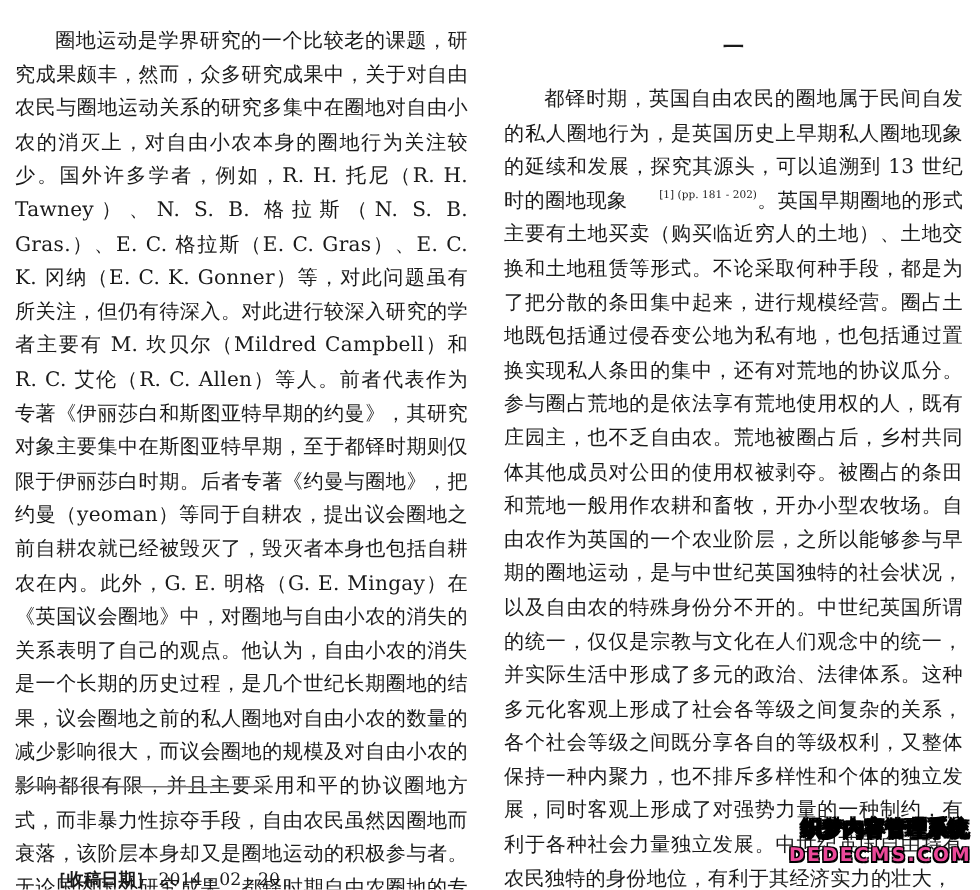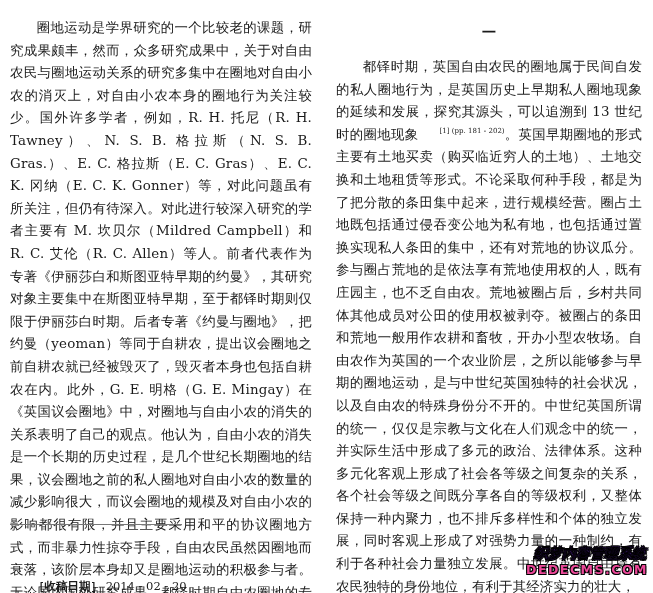--- a/index.html
+++ b/index.html
@@ -13,21 +13,21 @@
   .indent { text-indent:2em; }
   .section-num { text-align:center; font-size:14px; margin:21px 0 0 0; height:22px; line-height:22px; font-weight:bold; }
   .col-right .para { margin-top:13px; }
   sup.cite { font-size:7px; vertical-align:super; line-height:0; letter-spacing:0;margin-left:21px; }
   .footnote-rule { position:absolute; left:10px; top:524px; width:172px; height:0; border-top:1.5px solid #777; }
   .footnotes { position:absolute; left:0; top:537px; width:653px; font-size:11.5px; line-height:19px; }
   .fn-line { white-space:nowrap; padding-left:33px;margin-top:40px; }
   .fn-tag { font-family:"DejaVu Sans", "Liberation Sans", sans-serif; font-weight:bold; font-size:11.5px; }
   .fn-cont { padding-left:10px; }
   .watermark { position:absolute; right:5px; top:545px; text-align:right; font-family:"DejaVu Sans", "Liberation Sans", sans-serif; font-weight:bold; }
-  .wm-cn { font-size:14px; color:#4c1d95; background:#222; -webkit-text-stroke:0.3px #000; padding:0 2px; letter-spacing:0; line-height:17px; text-shadow: 1px 1px 0 #000, -1px -1px 0 #000, 1px -1px 0 #000, -1px 1px 0 #000; background:transparent;font-style:italic; }
+  .wm-cn { font-size:14px; color:#000000; background:#222; -webkit-text-stroke:0.3px #000; padding:0 2px; letter-spacing:0; line-height:17px; text-shadow: 1px 1px 0 #000, -1px -1px 0 #000, 1px -1px 0 #000, -1px 1px 0 #000; background:transparent; }
   .wm-en { font-size:12.5px; color:#ec4899; letter-spacing:1.5px; line-height:15px; text-shadow: 1px 1px 0 #000, -1px -1px 0 #000, 1px -1px 0 #000, -1px 1px 0 #000; }
 </style>
 </head>
 <body>
 
 <div class="col col-left">
   <p class="para indent">圈地运动是学界研究的一个比较老的课题，研究成果颇丰，然而，众多研究成果中，关于对自由农民与圈地运动关系的研究多集中在圈地对自由小农的消灭上，对自由小农本身的圈地行为关注较少。国外许多学者，例如，R. H. 托尼（R. H. Tawney）、N. S. B. 格拉斯（N. S. B. Gras.）、E. C. 格拉斯（E. C. Gras）、E. C. K. 冈纳（E. C. K. Gonner）等，对此问题虽有所关注，但仍有待深入。对此进行较深入研究的学者主要有 M. 坎贝尔（Mildred Campbell）和 R. C. 艾伦（R. C. Allen）等人。前者代表作为专著《伊丽莎白和斯图亚特早期的约曼》，其研究对象主要集中在斯图亚特早期，至于都铎时期则仅限于伊丽莎白时期。后者专著《约曼与圈地》，把约曼（yeoman）等同于自耕农，提出议会圈地之前自耕农就已经被毁灭了，毁灭者本身也包括自耕农在内。此外，G. E. 明格（G. E. Mingay）在《英国议会圈地》中，对圈地与自由小农的消失的关系表明了自己的观点。他认为，自由小农的消失是一个长期的历史过程，是几个世纪长期圈地的结果，议会圈地之前的私人圈地对自由小农的数量的减少影响很大，而议会圈地的规模及对自由小农的影响都很有限，并且主要采用和平的协议圈地方式，而非暴力性掠夺手段，自由农民虽然因圈地而衰落，该阶层本身却又是圈地运动的积极参与者。无论国内国外研究成果，都铎时期自由农圈地的专题研究并不多见，本文试图对此问题进行初步阐述。</p>
 </div>
 
 <div class="col col-right">

